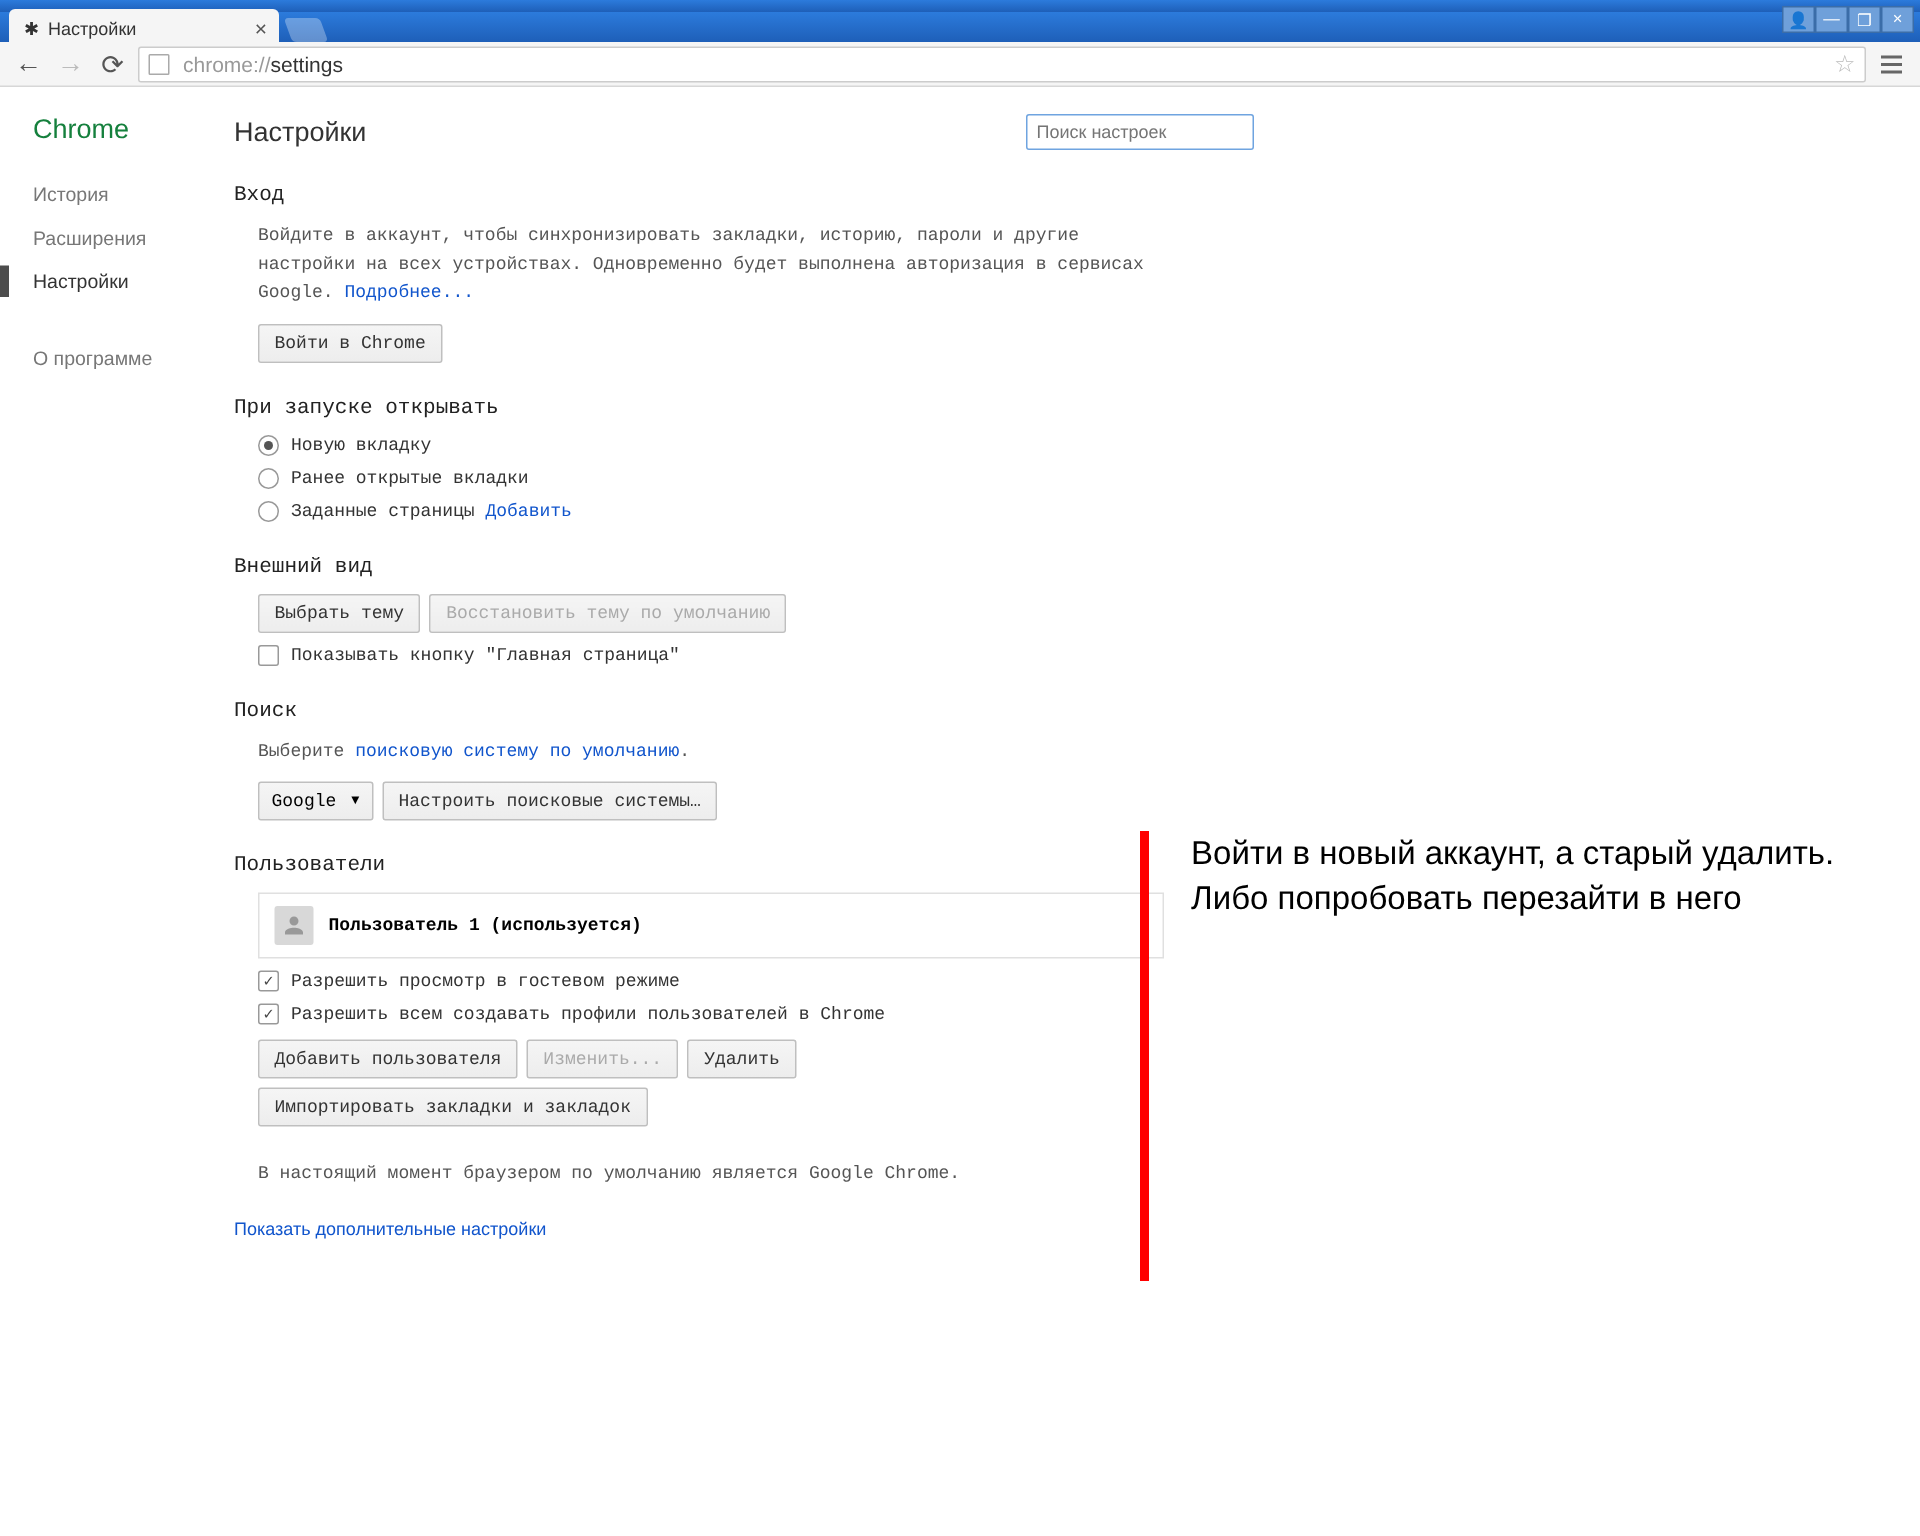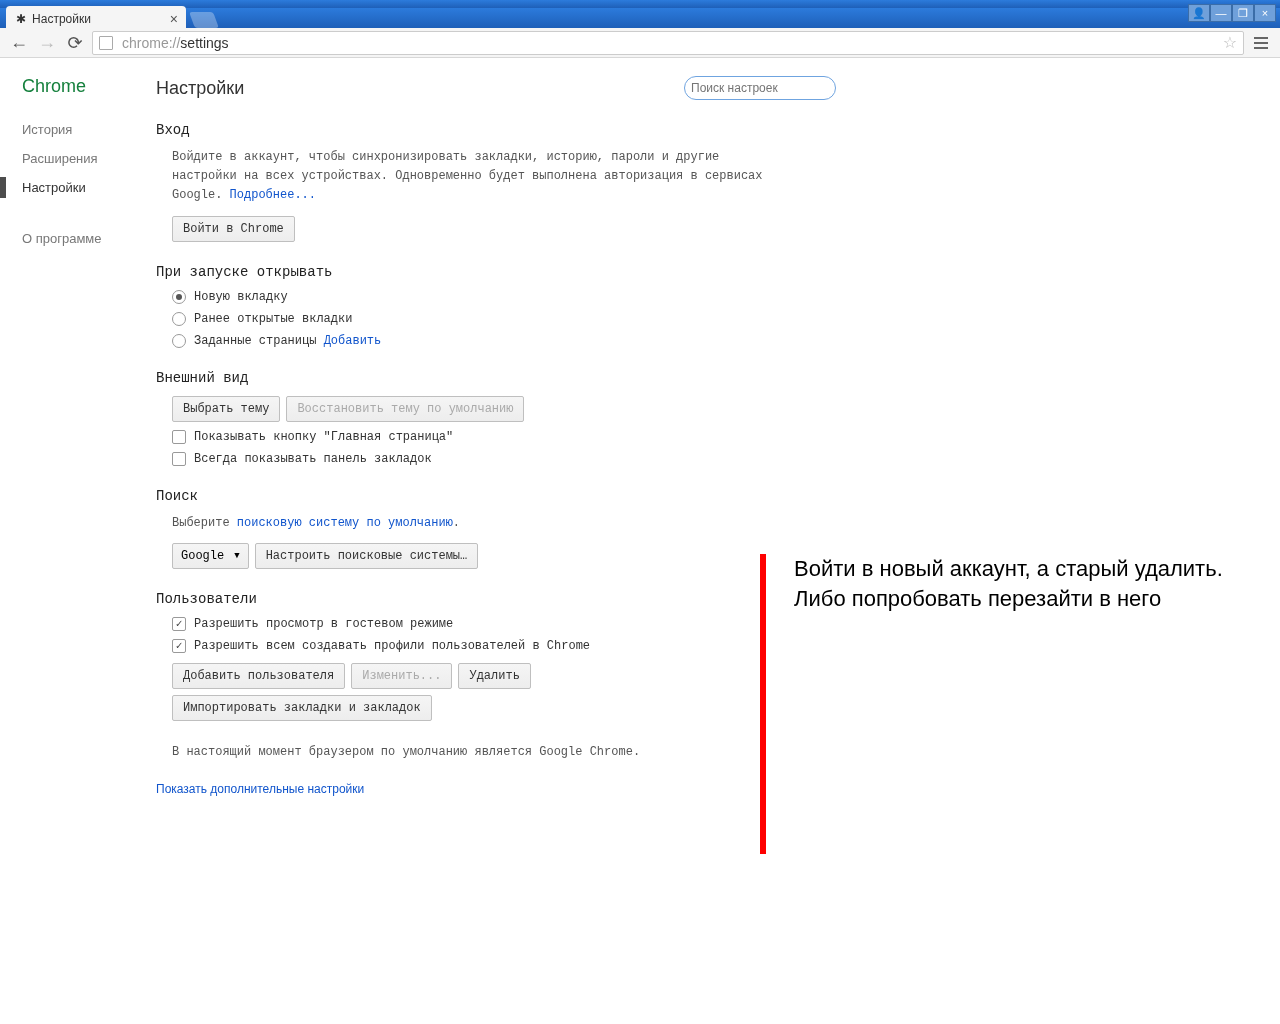--- a/index.html
+++ b/index.html
@@ -24,21 +24,21 @@
 .layout { display: flex; height: calc(100% - 58px); }
 .sidebar { width: 150px; padding: 18px 0 0 22px; font-size: 13px; }
 .sidebar h2 { font-size: 18px; font-weight: normal; color: #15803d; margin-bottom: 18px; }
 .side-item { padding: 7px 0; color: #777; cursor: pointer; }
 .side-item.active { color: #333; position: relative; }
 .side-item.active::before { content:''; position: absolute; left: -22px; top: 4px; bottom: 4px; width: 6px; background: #4d4d4d; }
 .side-item.spaced { margin-top: 22px; }
 .main { flex: 1; padding: 18px 20px 0 6px; position: relative; }
 .header-row { display: flex; align-items: center; justify-content: space-between; max-width: 680px; }
 h1 { font-size: 18px; font-weight: normal; color: #333; }
-.search-box { width: 152px; height: 24px; border: 1px solid #6fa4e0; border-radius: 12px; padding: 0 6px; font-size: 12px; color: #888; outline: none; }
+.search-box { width: 152px; height: 24px; border: 1px solid #6fa4e0; border-radius: 2px; padding: 0 6px; font-size: 12px; color: #888; outline: none; }
 .section { max-width: 620px; margin-top: 22px; font-family: Liberation Mono, monospace; }
 .section h3 { font-size: 14px; font-weight: normal; color: #222; margin-bottom: 10px; }
 .section .indent { margin-left: 16px; }
 .desc { font-size: 12px; color: #555; line-height: 1.6; }
 a { color: #1155cc; text-decoration: none; }
 .btn { display: inline-block; padding: 5px 10px; border: 1px solid #bfbfbf; background: linear-gradient(#f5f5f5,#ededed); border-radius: 2px; font-size: 12px; color: #333; cursor: pointer; }
 .btn.disabled { color: #aaa; cursor: default; }
 .btn-row { margin-top: 10px; display: flex; gap: 6px; flex-wrap: wrap; }
 .radio-row, .check-row { display: flex; align-items: center; gap: 8px; font-size: 12px; color: #333; margin: 8px 0; }
 .radio { width: 14px; height: 14px; border: 1px solid #999; border-radius: 50%; display: inline-flex; align-items: center; justify-content: center; }
@@ -142,24 +142,20 @@
       <h3>Внешний вид</h3>
       <div class="indent">
         <div class="btn-row" style="margin-top:0">
           <span class="btn">Выбрать тему</span>
           <span class="btn disabled">Восстановить тему по умолчанию</span>
         </div>
         <div class="check-row">
           <span class="checkbox"></span>
           <span>Показывать кнопку "Главная страница"</span>
         </div>
-        <div class="check-row">
-          <span class="checkbox"></span>
-          <span>Всегда показывать панель закладок</span>
-        </div>
       </div>
     </div>
 
     <div class="section">
       <h3>Поиск</h3>
       <div class="indent">
         <p class="desc">
           <span>Выберите </span><a href="#">поисковую систему по умолчанию</a>.
         </p>
         <div class="btn-row">
@@ -167,20 +163,28 @@
             <span>Google</span>
               <span class="chevron">▼</span>
           </span>
           <span class="btn">Настроить поисковые системы…</span>
         </div>
       </div>
     </div>
 
     <div class="section">
       <h3>Пользователи</h3>
+      <div class="user-box">
+        <div class="avatar">
+          <svg viewBox="0 0 24 24">
+              <path d="M12 12c2.2 0 4-1.8 4-4s-1.8-4-4-4-4 1.8-4 4 1.8 4 4 4zm0 2c-2.7 0-8 1.3-8 4v2h16v-2c0-2.7-5.3-4-8-4z"></path>
+            </svg>
+        </div>
+        <span class="user-name">Пользователь 1 (используется)</span>
+      </div>
       <div class="indent">
         <div class="check-row">
           <span class="checkbox">✓</span>
           <span>Разрешить просмотр в гостевом режиме</span>
         </div>
         <div class="check-row">
           <span class="checkbox">✓</span>
           <span>Разрешить всем создавать профили пользователей в Chrome</span>
         </div>
         <div class="btn-row">

